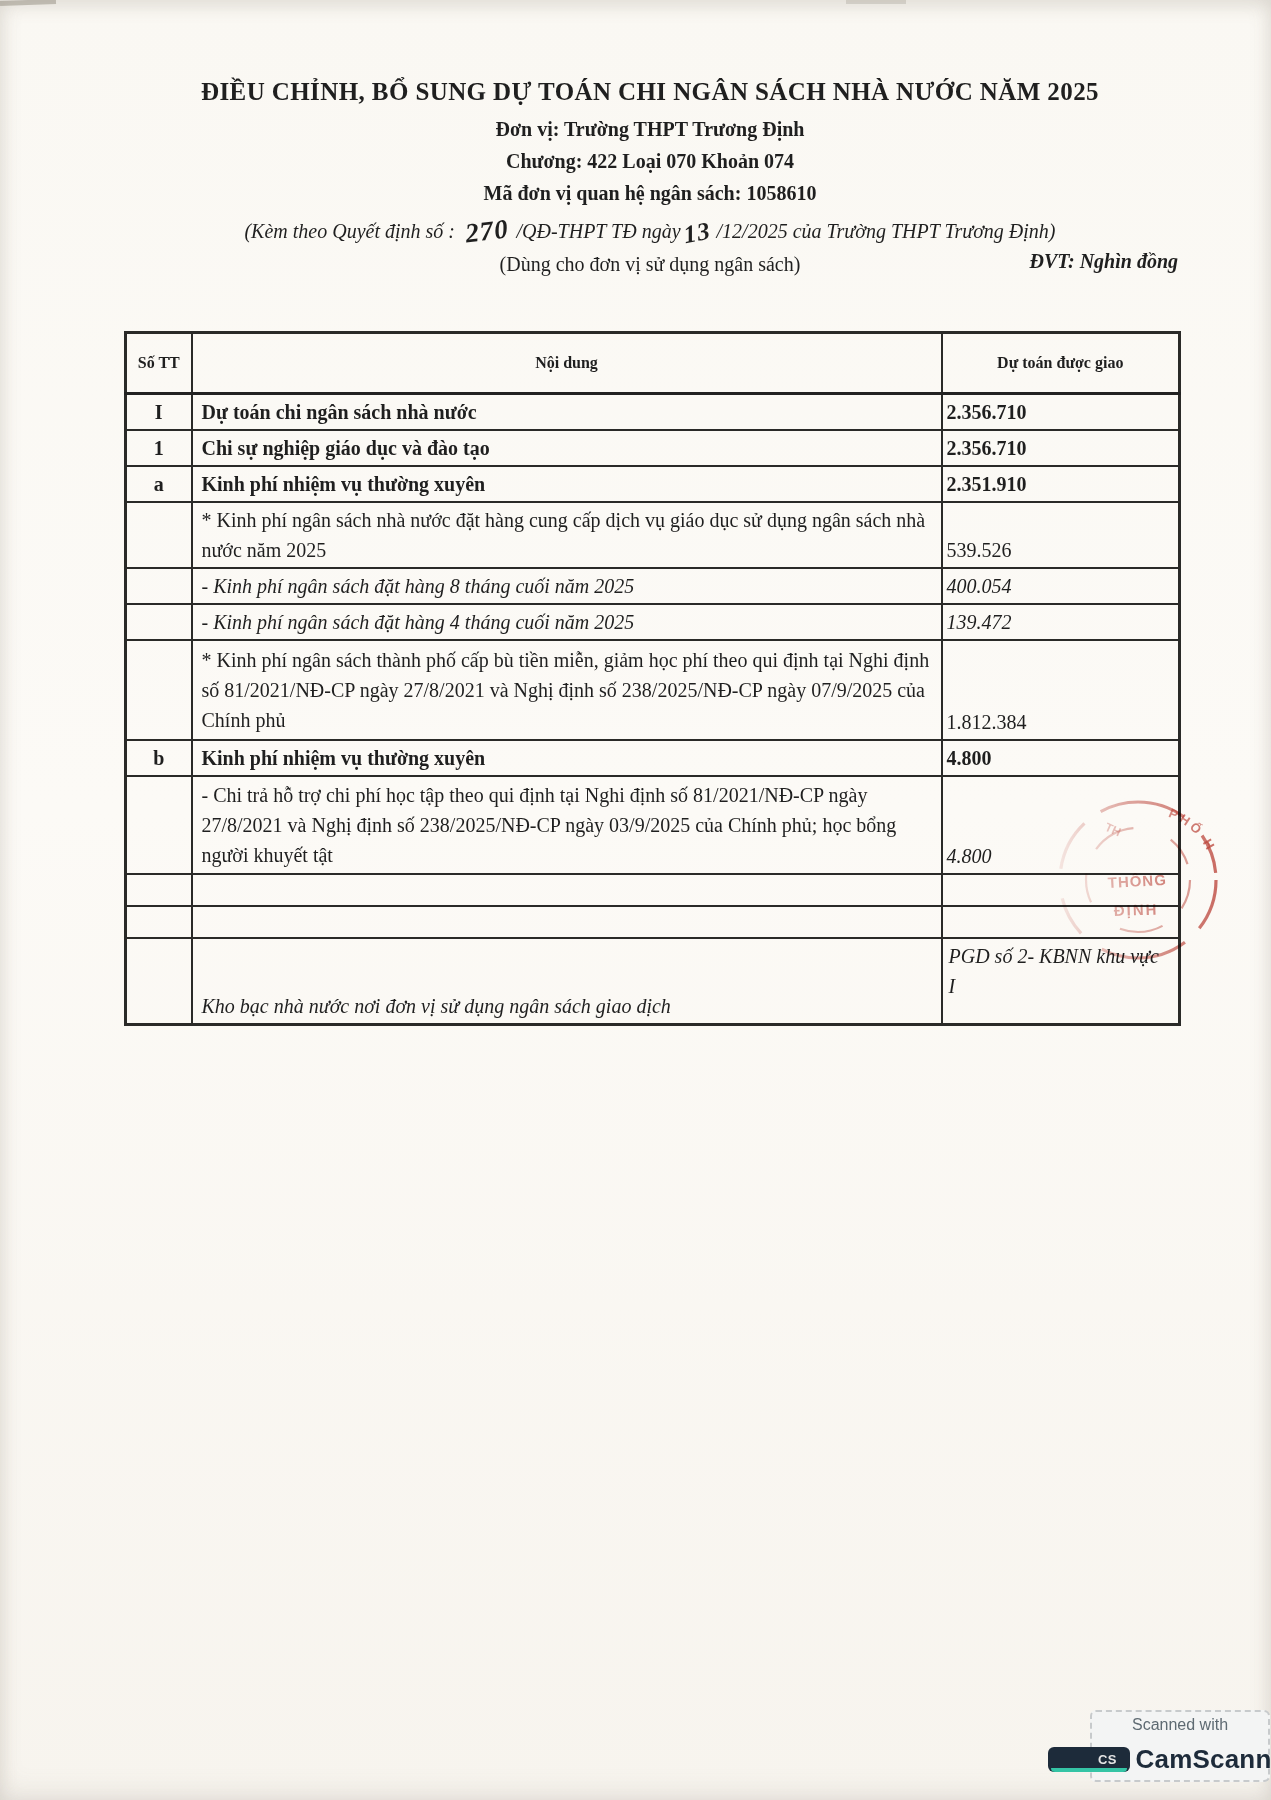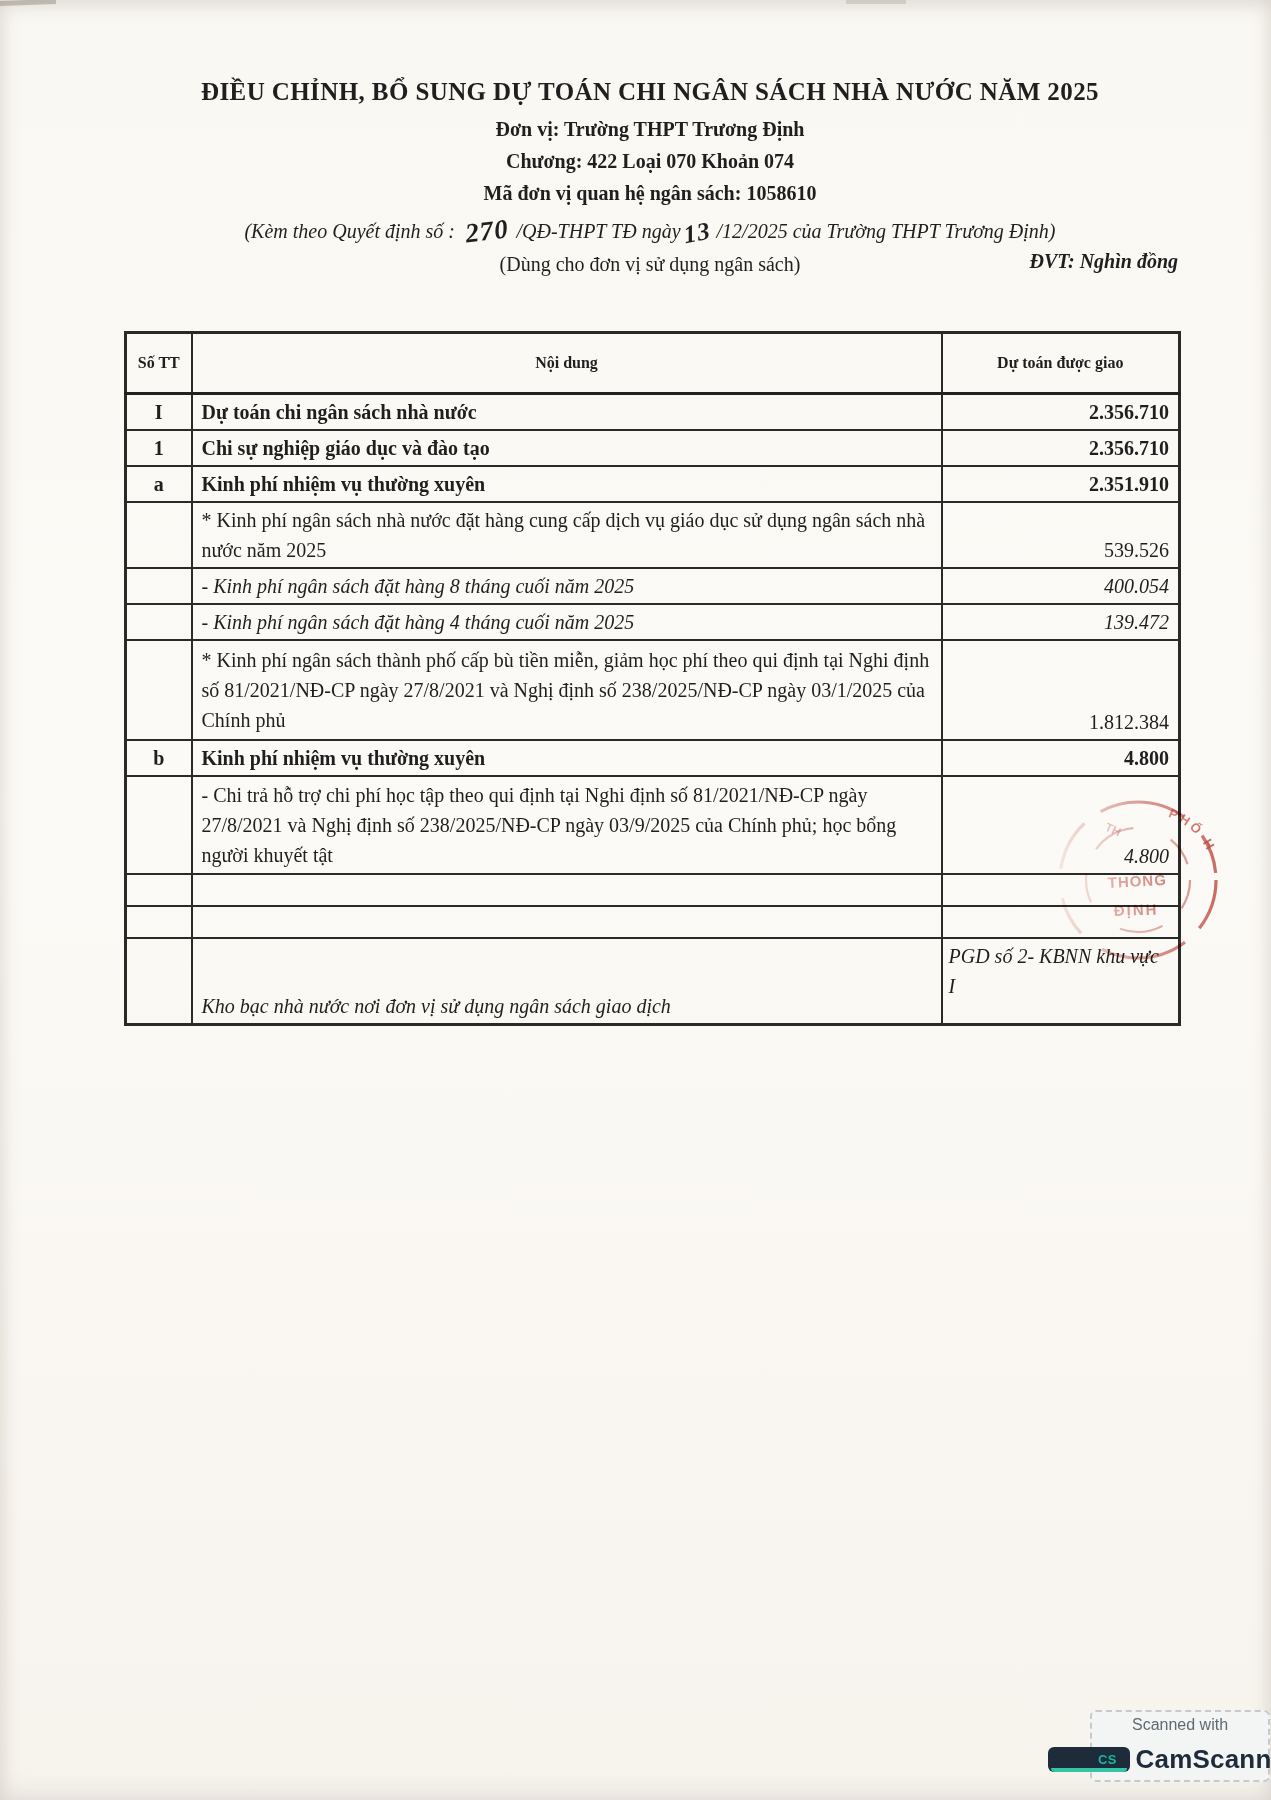--- a/index.html
+++ b/index.html
@@ -31,41 +31,41 @@
   .budget-table{position:absolute;left:124px;top:331px;width:1054px;
       border-collapse:collapse;table-layout:fixed;font-size:20px;}
   .budget-table th,.budget-table td{border:2px solid #2a2a28;overflow:hidden;}
   .budget-table{border:3px solid #2a2a28;}
   .budget-table thead th{border-bottom:3px solid #222;height:56px;font-size:16px;
       font-weight:bold;text-align:center;vertical-align:middle;line-height:1.2;}
   col.c-stt{width:66px;} col.c-content{width:750px;} col.c-value{width:238px;}
   .budget-table td{vertical-align:middle;line-height:1.5;}
   .budget-table td.stt{text-align:center;font-weight:bold;}
   .budget-table td.content{text-align:left;padding:2px 8px 2px 9px;}
-  .budget-table td.value{text-align:right;padding:2px 9px 2px 4px;}
+  .budget-table td.value{text-align:left;padding:2px 9px 2px 4px;}
   tr.bold td{font-weight:bold;}
   tr.italic td, td.italic{font-style:italic;}
   td.vbottom{vertical-align:bottom;}
   td.vtop{vertical-align:top;}
   td.vleft{text-align:left !important;padding-left:6px !important;}
 
   
   .stamp{position:absolute;left:1038px;top:792px;width:200px;height:200px;
       pointer-events:none;mix-blend-mode:multiply;opacity:.92;}
 
   
   .scan-badge{position:absolute;left:1090px;top:1710px;width:176px;height:68px;
       background:#f3f4f4;border:2px dashed #c7cacc;border-radius:6px;
       font-family:"Liberation Sans","DejaVu Sans",sans-serif;
       display:flex;flex-direction:column;align-items:center;justify-content:center;gap:11px;}
   .scan-badge .line1{color:#5e6a72;font-size:16px;line-height:1;}
   .scan-badge .line2{display:flex;align-items:center;gap:6px;}
   .cs-logo{width:44px;height:25px;background:#1d2b3a;border-radius:6px;position:relative;
       display:flex;align-items:center;justify-content:center;
-      color:#14b8a6;font-size:13px;font-weight:bold;letter-spacing:.5px;padding-left:38px;}
+      color:#e5e5e5;font-size:13px;font-weight:bold;letter-spacing:.5px;padding-left:38px;}
   .cs-logo:after{content:"";position:absolute;left:3px;right:3px;bottom:0;height:4px;
       background:#35c4a5;border-radius:0 0 5px 5px;}
   .brand{color:#1d2b3a;font-size:26px;font-weight:bold;letter-spacing:.2px;}
   .tm{color:#1d2b3a;font-size:10px;vertical-align:top;position:relative;top:-7px;}
 </style>
 </head>
 <body>
 
 <div class="scan-vignette"></div>
 <div class="edge-mark m1"></div>
@@ -123,21 +123,21 @@
         <td class="content">- Kinh phí ngân sách đặt hàng 8 tháng cuối năm 2025</td>
         <td class="value">400.054</td>
       </tr>
       <tr class="italic" style="height: 30px;">
         <td class="stt"></td>
         <td class="content">- Kinh phí ngân sách đặt hàng 4 tháng cuối năm 2025</td>
         <td class="value">139.472</td>
       </tr>
       <tr style="height: 100px;">
         <td class="stt"></td>
-        <td class="content">* Kinh phí ngân sách thành phố cấp bù tiền miễn, giảm học phí theo qui định tại Nghi định số 81/2021/NĐ-CP ngày 27/8/2021 và Nghị định số 238/2025/NĐ-CP ngày 03/1/2025 của Chính phủ</td>
+        <td class="content">* Kinh phí ngân sách thành phố cấp bù tiền miễn, giảm học phí theo qui định tại Nghi định số 81/2021/NĐ-CP ngày 27/8/2021 và Nghị định số 238/2025/NĐ-CP ngày 07/9/2025 của Chính phủ</td>
         <td class="value vbottom">1.812.384</td>
       </tr>
       <tr class="bold" style="height: 30px;">
         <td class="stt">b</td>
         <td class="content">Kinh phí nhiệm vụ thường xuyên</td>
         <td class="value">4.800</td>
       </tr>
       <tr style="height: 98px;">
         <td class="stt"></td>
         <td class="content">- Chi trả hỗ trợ chi phí học tập theo qui định tại Nghi định số 81/2021/NĐ-CP ngày 27/8/2021 và Nghị định số 238/2025/NĐ-CP ngày 03/9/2025 của Chính phủ; học bổng người khuyết tật</td>

